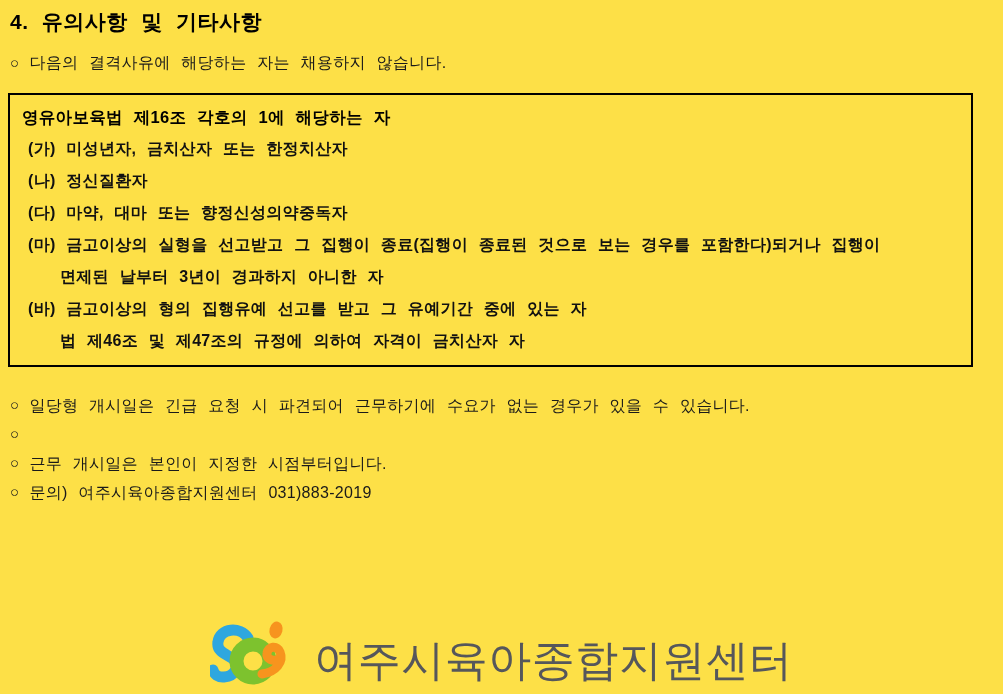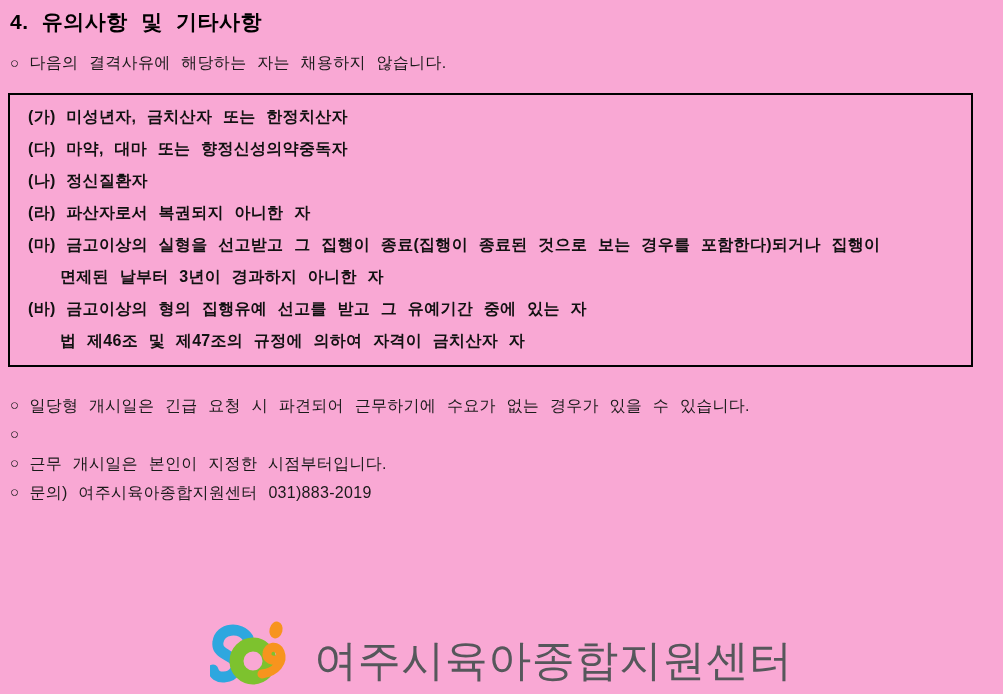--- a/index.html
+++ b/index.html
@@ -6,21 +6,21 @@
     margin: 0;
     padding: 0;
     background: #ffffff;
     font-family: "Liberation Sans", "DejaVu Sans", sans-serif;
     color: #1a1a1a;
   }
   .page {
     position: relative;
     width: 1003px;
     height: 694px;
-    background: #f9a8d4;
+    background: #fde047;
     box-sizing: border-box;
     padding: 6px 24px 0 8px;
     overflow: hidden;
   }
   .heading {
     font-size: 21px;
     font-weight: bold;
     letter-spacing: 0.5px;
     word-spacing: 7px;
     margin: 2px 0 0 2px;
@@ -110,24 +110,24 @@
 <div class="page">
 
   <div class="heading">4. 유의사항  및  기타사항</div>
 
   <div class="intro-line">
     <span class="bullet">○</span>
     <span>다음의 결격사유에 해당하는 자는 채용하지 않습니다.</span>
   </div>
 
   <div class="criteria-box">
+    <div class="criteria-title">영유아보육법 제16조 각호의 1에 해당하는 자</div>
     <div class="criteria-line">(가) 미성년자, 금치산자 또는 한정치산자</div>
+    <div class="criteria-line">(나) 정신질환자</div>
     <div class="criteria-line">(다) 마약, 대마 또는 향정신성의약중독자</div>
-    <div class="criteria-line">(나) 정신질환자</div>
-    <div class="criteria-line">(라) 파산자로서 복권되지 아니한 자</div>
     <div class="criteria-line">(마) 금고이상의 실형을 선고받고 그 집행이 종료(집행이 종료된 것으로 보는 경우를 포함한다)되거나 집행이</div>
     <div class="criteria-line cont">면제된 날부터 3년이 경과하지 아니한 자</div>
     <div class="criteria-line">(바) 금고이상의 형의 집행유예 선고를 받고 그 유예기간 중에 있는 자</div>
     <div class="criteria-line cont">법 제46조 및 제47조의 규정에 의하여 자격이 금치산자 자</div>
   </div>
 
   <div class="notes">
     <div class="note-line">
       <span class="bullet">○</span>
       <span>일당형 개시일은 긴급 요청 시 파견되어 근무하기에 수요가 없는 경우가 있을 수 있습니다.</span>

